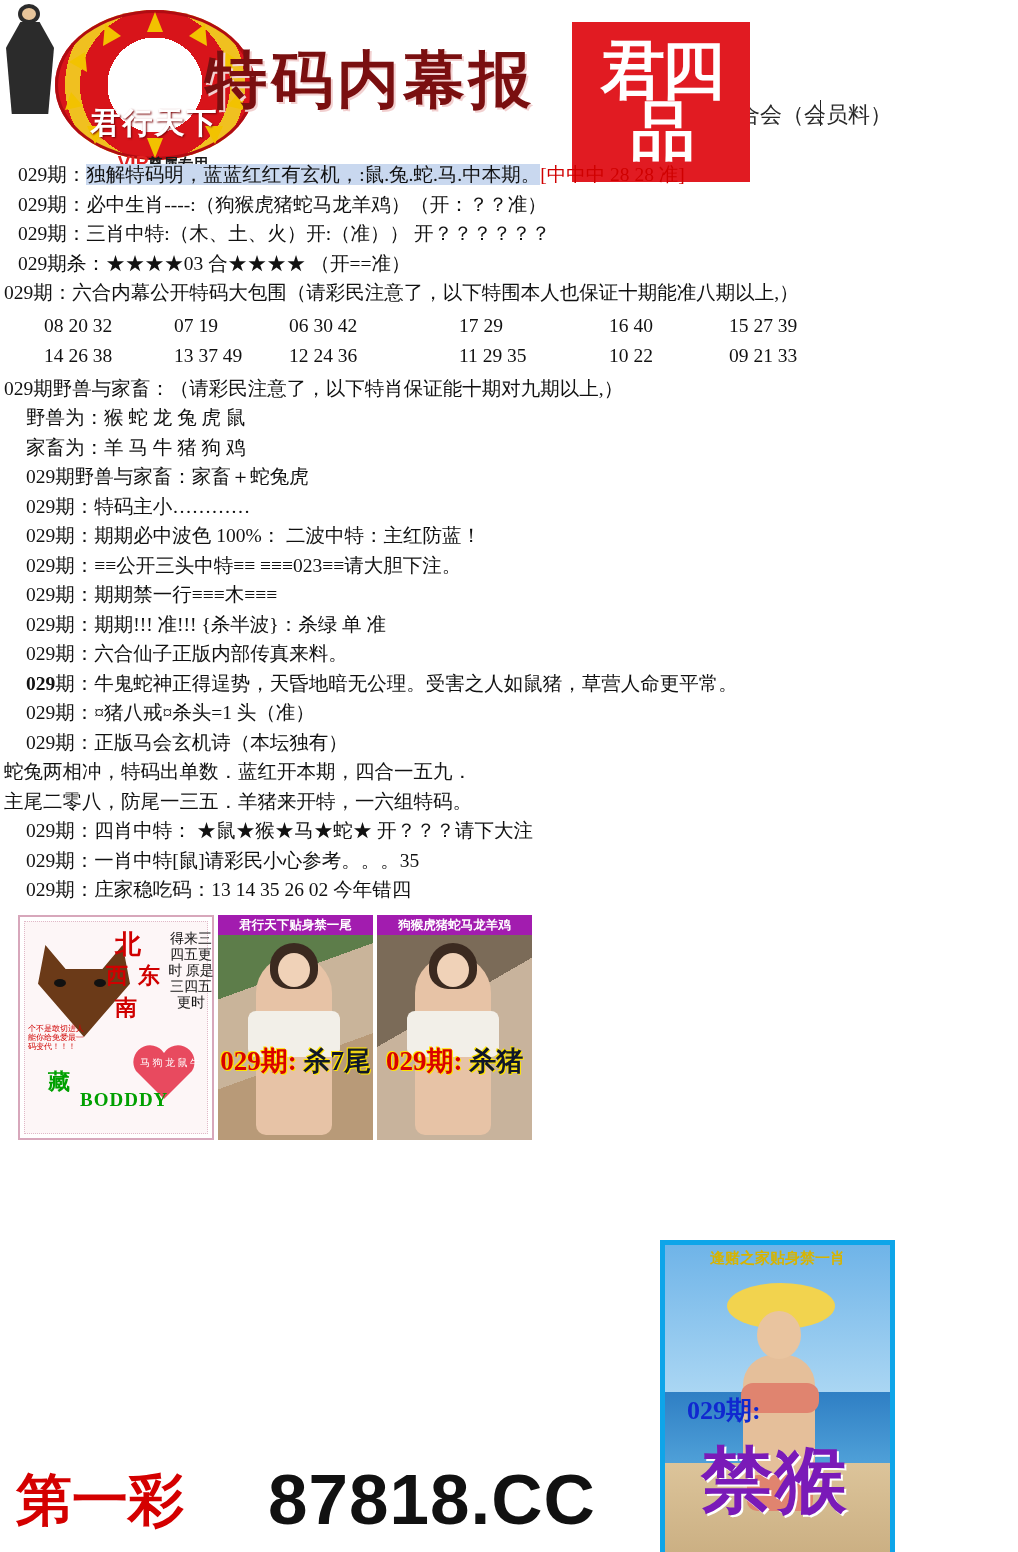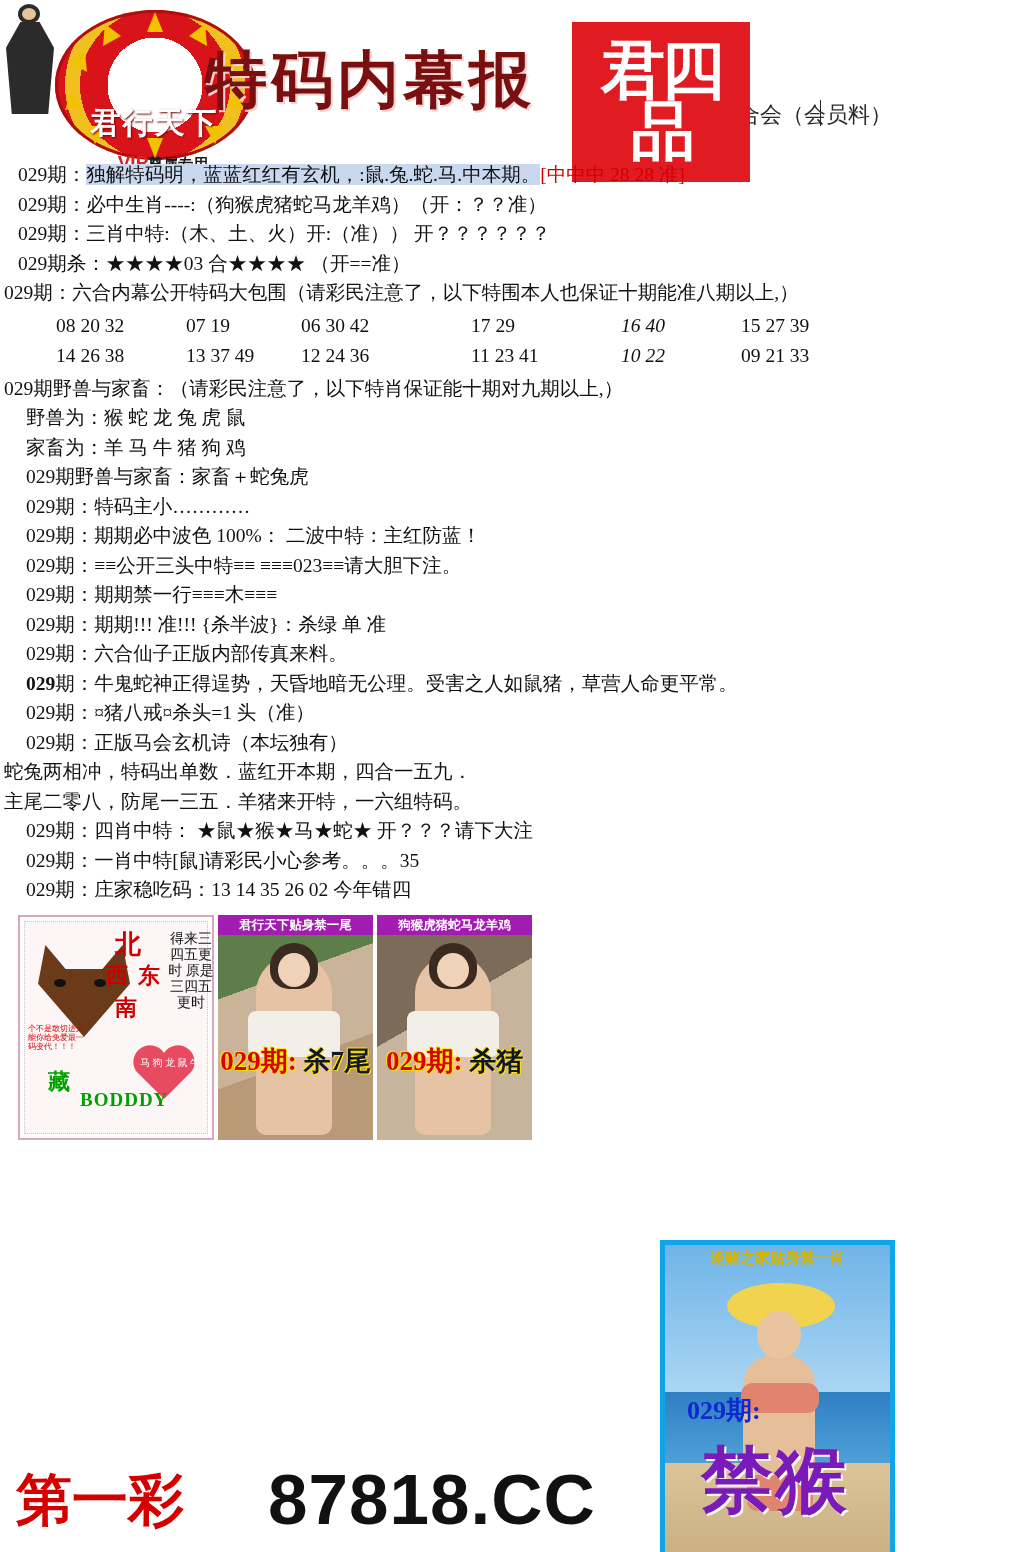--- a/index.html
+++ b/index.html
@@ -40,24 +40,24 @@
   .line{font-size:19.5px;color:#111;line-height:1.0;padding:5px 0 5px 0;white-space:nowrap;}
   .idx{display:inline-block;}
   .ind-0{padding-left:18px;}
   .ind-1{padding-left:4px;}
   .ind-2{padding-left:26px;}
   .red{color:#d00000;}
   .bold{font-weight:bold;}
   .hl{background:#c9d8ef;}
 
   .numgrid{font-size:19.5px;color:#111;padding:3px 0;}
-  .numrow{display:flex;padding:4px 7px 4px 44px;margin-left:12px;}
+  .numrow{display:flex;padding:4px 7px 4px 44px;}
   .numrow span{display:block;}
   .nc0{width:130px;} .nc1{width:115px;} .nc2{width:170px;} .nc3{width:150px;}
-  .nc4{width:120px;font-style:italic;} .nc5{width:120px;}
+  .nc4{width:120px;} .nc5{width:120px;}
 
   
   .imgrow{position:absolute;left:0;top:915px;width:1018px;height:240px;}
   .img-fox{position:absolute;left:18px;top:0;width:196px;height:225px;background:#ffffff;
      border:2px solid #d7a7bb;box-sizing:border-box;}
   .fox-bg{position:absolute;inset:4px;background:#fdf6f7;border:1px dotted #e0b9c8;}
   .fox-head{position:absolute;left:18px;top:28px;width:92px;height:92px;background:#6b3a18;
      clip-path:polygon(50% 100%,0 42%,8% 0,30% 26%,70% 26%,92% 0,100% 42%);}
   .fox-eye{position:absolute;width:12px;height:8px;background:#111;border-radius:50%;}
   .lbl-bei{position:absolute;left:95px;top:10px;color:#d00000;font-size:26px;font-weight:bold;}
@@ -179,21 +179,21 @@
       <span class="nc1">07 19</span>
       <span class="nc2">06 30 42</span>
       <span class="nc3">17 29</span>
       <span class="nc4">16 40</span>
       <span class="nc5">15 27 39</span>
     </div>
     <div class="numrow">
       <span class="nc0">14 26 38</span>
       <span class="nc1">13 37 49</span>
       <span class="nc2">12 24 36</span>
-      <span class="nc3">11 23 41</span>
+      <span class="nc3">11 29 35</span>
       <span class="nc4">10 22</span>
       <span class="nc5">09 21 33</span>
     </div>
   </div>
 
   <div class="line ind-1">
     <span class="idx">029</span><span>期野兽与家畜</span><span>：</span><span>（请彩民注意了，以下特肖保证能十期对九期以上,）</span>
   </div>
 
   <div class="line ind-2">

